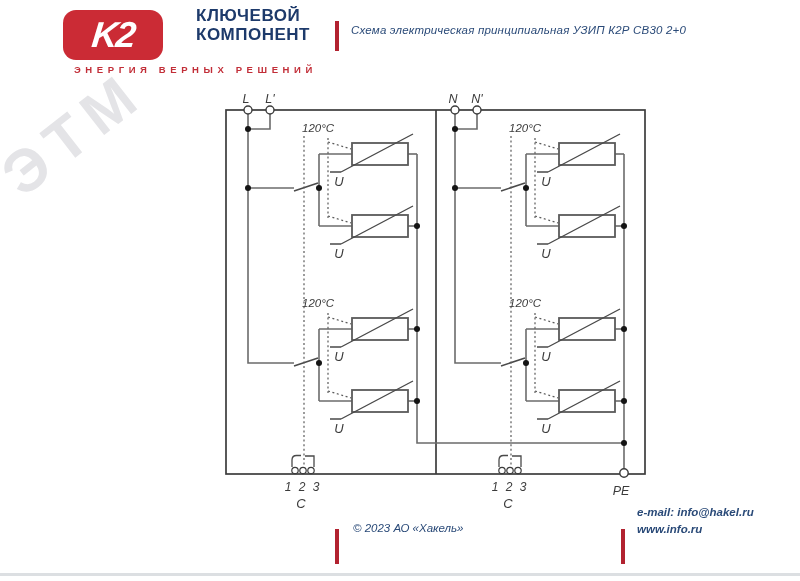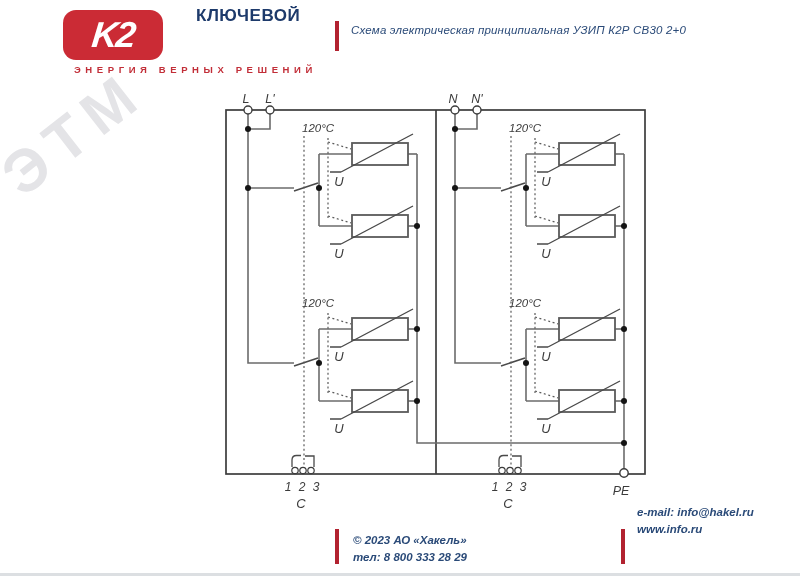--- a/index.html
+++ b/index.html
@@ -56,20 +56,21 @@
 </head>
 <body>
 
 <div class="watermark">ЭТМ</div>
 
 <div class="logo-box">
   <span class="logo-text">K2</span>
 </div>
 <div class="brand">
   <div>КЛЮЧЕВОЙ</div>
+  <div>КОМПОНЕНТ</div>
 </div>
 <div class="tagline">ЭНЕРГИЯ ВЕРНЫХ РЕШЕНИЙ</div>
 
 <div class="red-bar" style="left:335px;top:21px;height:30px;"></div>
 <div class="doc-title">Схема электрическая принципиальная УЗИП К2Р СВ30 2+0</div>
 
 <svg class="schem" width="800" height="581" viewBox="0 0 800 581">
 
   <g stroke="#3c3c3c" stroke-width="1.7" fill="none">
     <rect x="226" y="110" width="419" height="364"></rect>
@@ -233,23 +234,22 @@
       <text class="slabel" x="510" y="491" font-size="12" text-anchor="middle" letter-spacing="2">1 2 3</text>
       <text class="slabel" x="508" y="508" font-size="13" text-anchor="middle">C</text>
     </g>
 
     <circle cx="624" cy="473" r="4.2" fill="#fff" stroke="#3c3c3c" stroke-width="1.4"></circle>
     <text class="slabel" x="621" y="495" font-size="12.5" text-anchor="middle">PE</text>
   </g>
 </svg>
 
 <div class="red-bar" style="left:335px;top:529px;height:35px;"></div>
-<div class="footer-block" style="left:353px;top:532px;font-weight:bold;">
+<div class="footer-block" style="left:353px;top:520px;">
   <div>© 2023 АО «Хакель»</div>
-  <div>тел: 8 800 333 28 29</div>
 </div>
 
 <div class="red-bar" style="left:621px;top:529px;height:35px;"></div>
 <div class="footer-block" style="left:637px;top:504px;font-weight:bold;">
   <div>e-mail: info@hakel.ru</div>
   <div>www.info.ru</div>
 </div>
 
 <div class="bottom-strip"></div>
 

